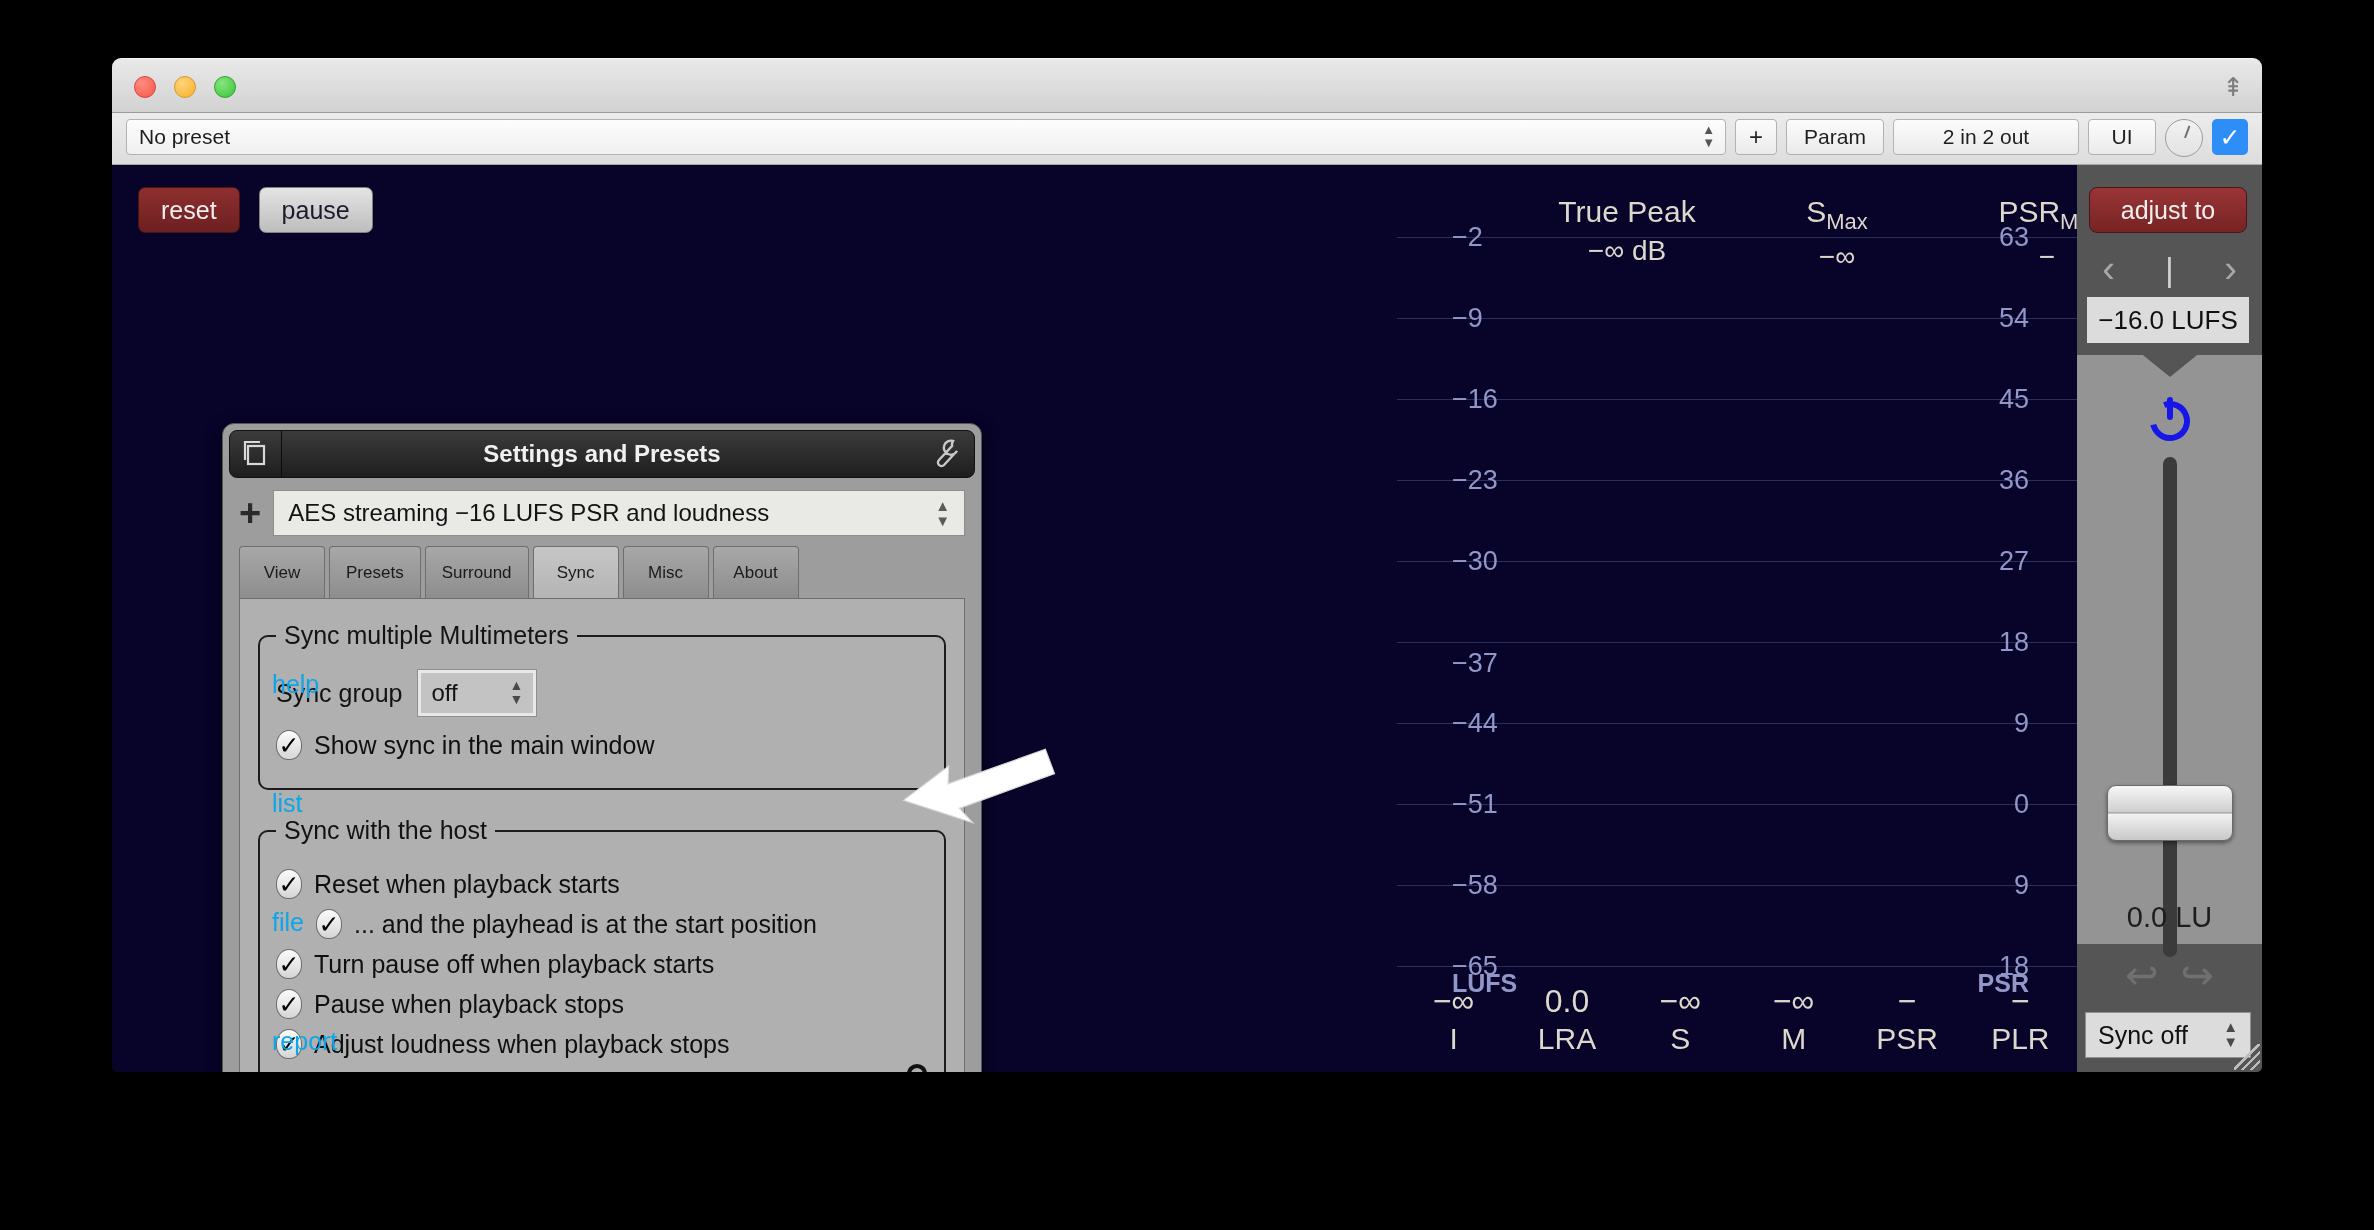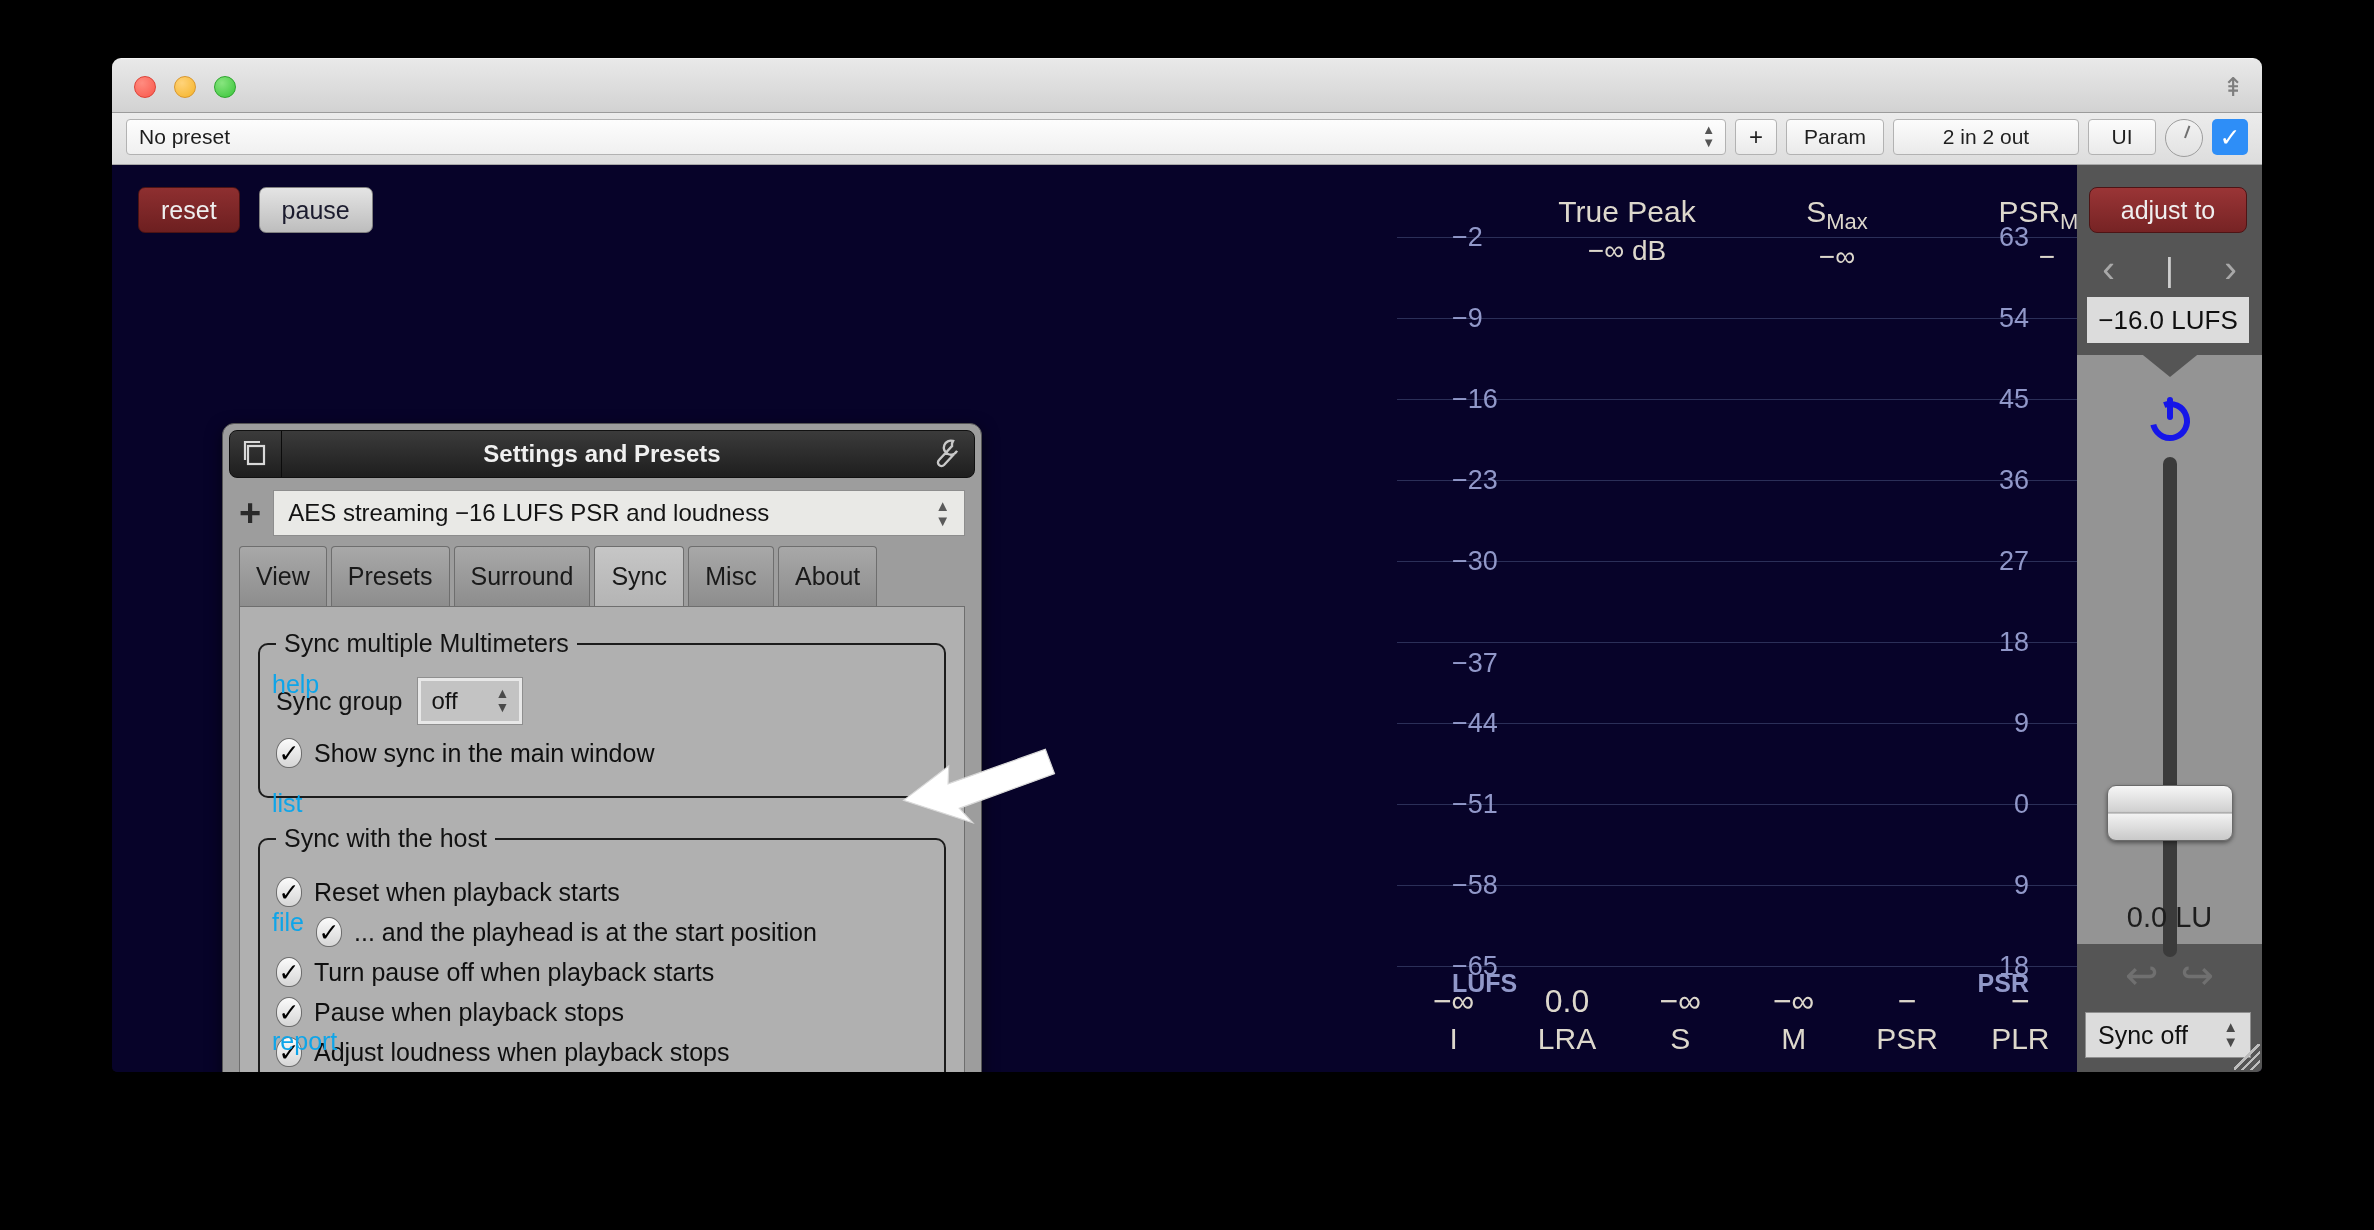--- a/index.html
+++ b/index.html
@@ -176,28 +176,28 @@
   }
   #preset-select .stepper {
     position: absolute; right: 14px; top: 8px;
     display: flex; flex-direction: column; gap: 2px;
     color: #5a5a5a; font-size: 15px; line-height: 13px;
   }
 
   
   #tabs { display: flex; gap: 4px; padding: 4px 16px 0 16px; }
   .tab {
-    height: 60px; min-width: 86px;
+    height: 52px; min-width: 86px;
     background: linear-gradient(#a8a8a8, #8d8d8d);
     border: 1px solid #6e6e6e;
     border-bottom: none;
     border-radius: 4px 4px 0 0;
     display: flex; align-items: center; justify-content: center;
     padding: 0 16px;
-    font-size: 25px; color: #1a1a1a;
+    font-size: 17px; color: #1a1a1a;
   }
   .tab.active { background: linear-gradient(#c6c6c6, #b4b4b4); }
 
   
   #tab-content {
     margin: 0 16px 12px 16px;
     background: #b0b0b0;
     border: 1px solid #6e6e6e;
     height: 534px;
     padding: 22px 18px;
@@ -209,21 +209,21 @@
     padding: 14px 16px 18px 16px;
     margin-bottom: 26px;
   }
   fieldset.group legend {
     padding: 0 8px;
     font-size: 25px; color: #131313;
   }
   .row { display: flex; align-items: center; gap: 16px; margin: 6px 0 14px 0; }
   .row .lbl { font-size: 25px; color: #131313; }
   .mini-select {
-    width: 104px; height: 46px;
+    width: 118px; height: 46px;
     background: #c3c3c3;
     border: 3px solid #e8e8e8;
     outline: 1px solid #8f8f8f;
     display: flex; align-items: center;
     padding: 0 10px;
     font-size: 24px; color: #131313;
     position: relative;
   }
   .mini-select .stepper {
     position: absolute; right: 10px; top: 6px;

